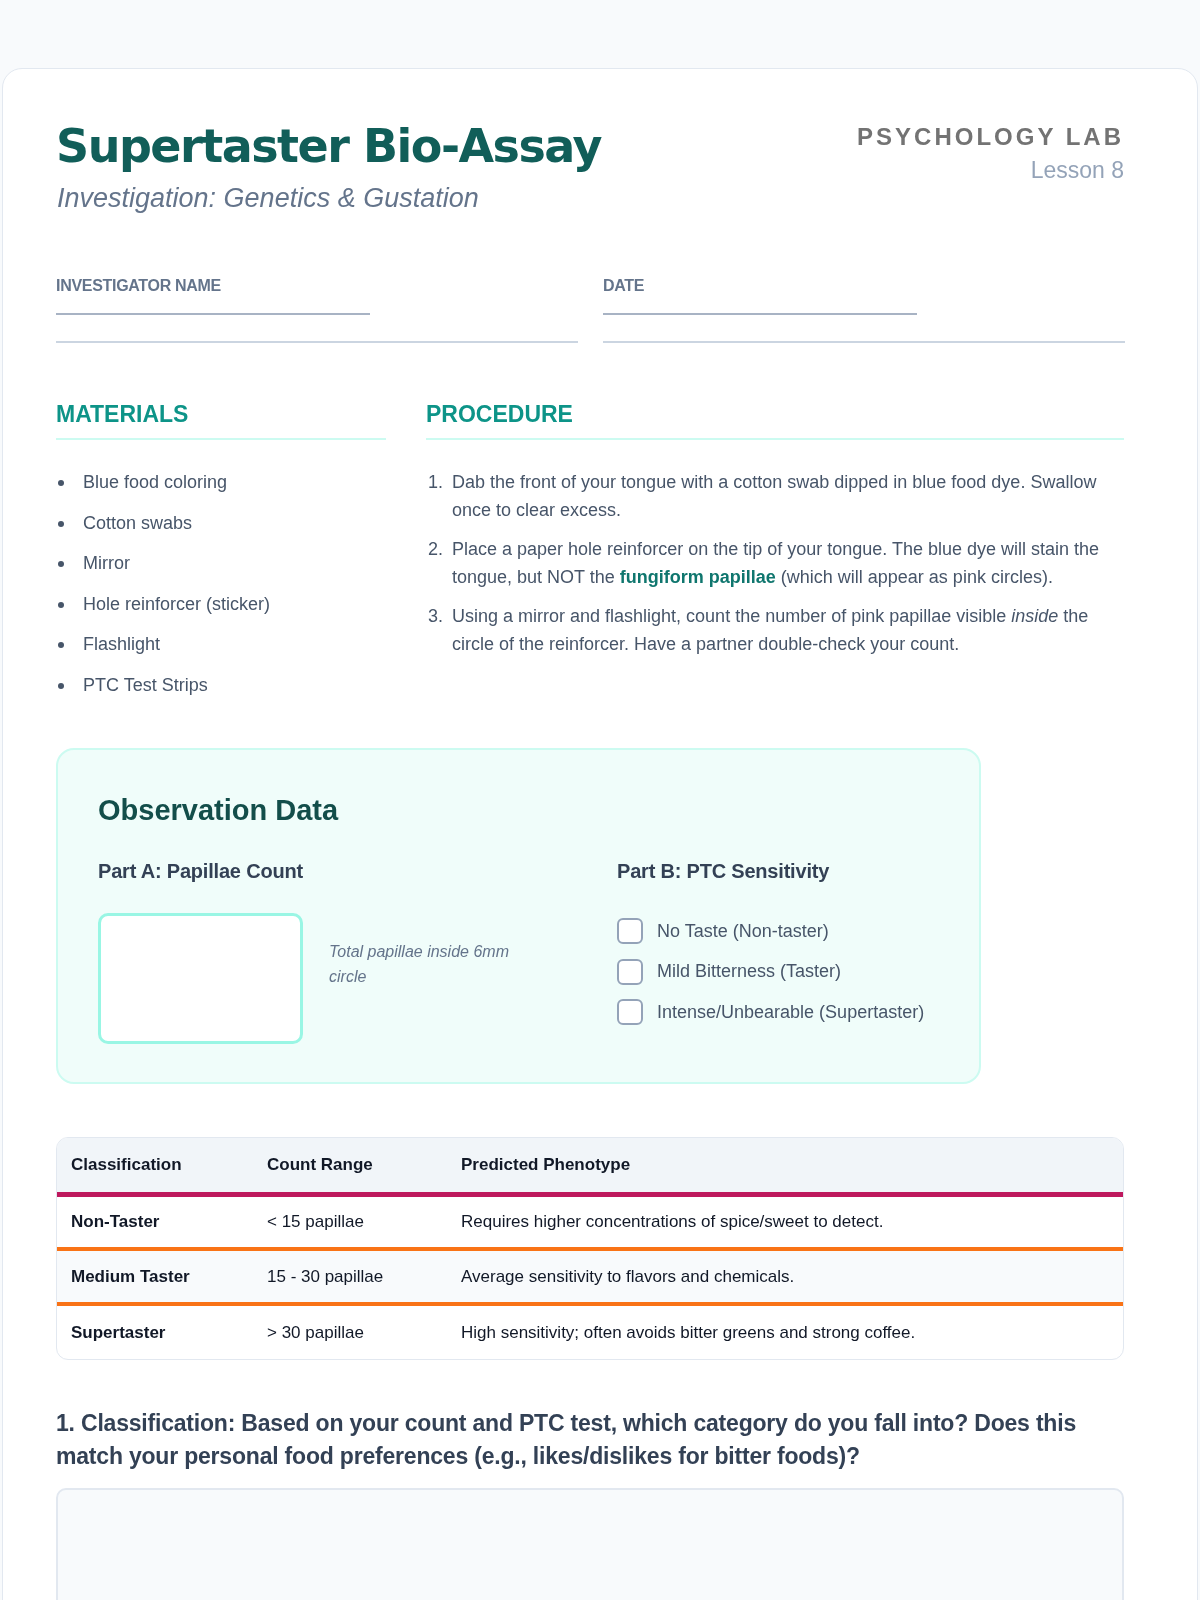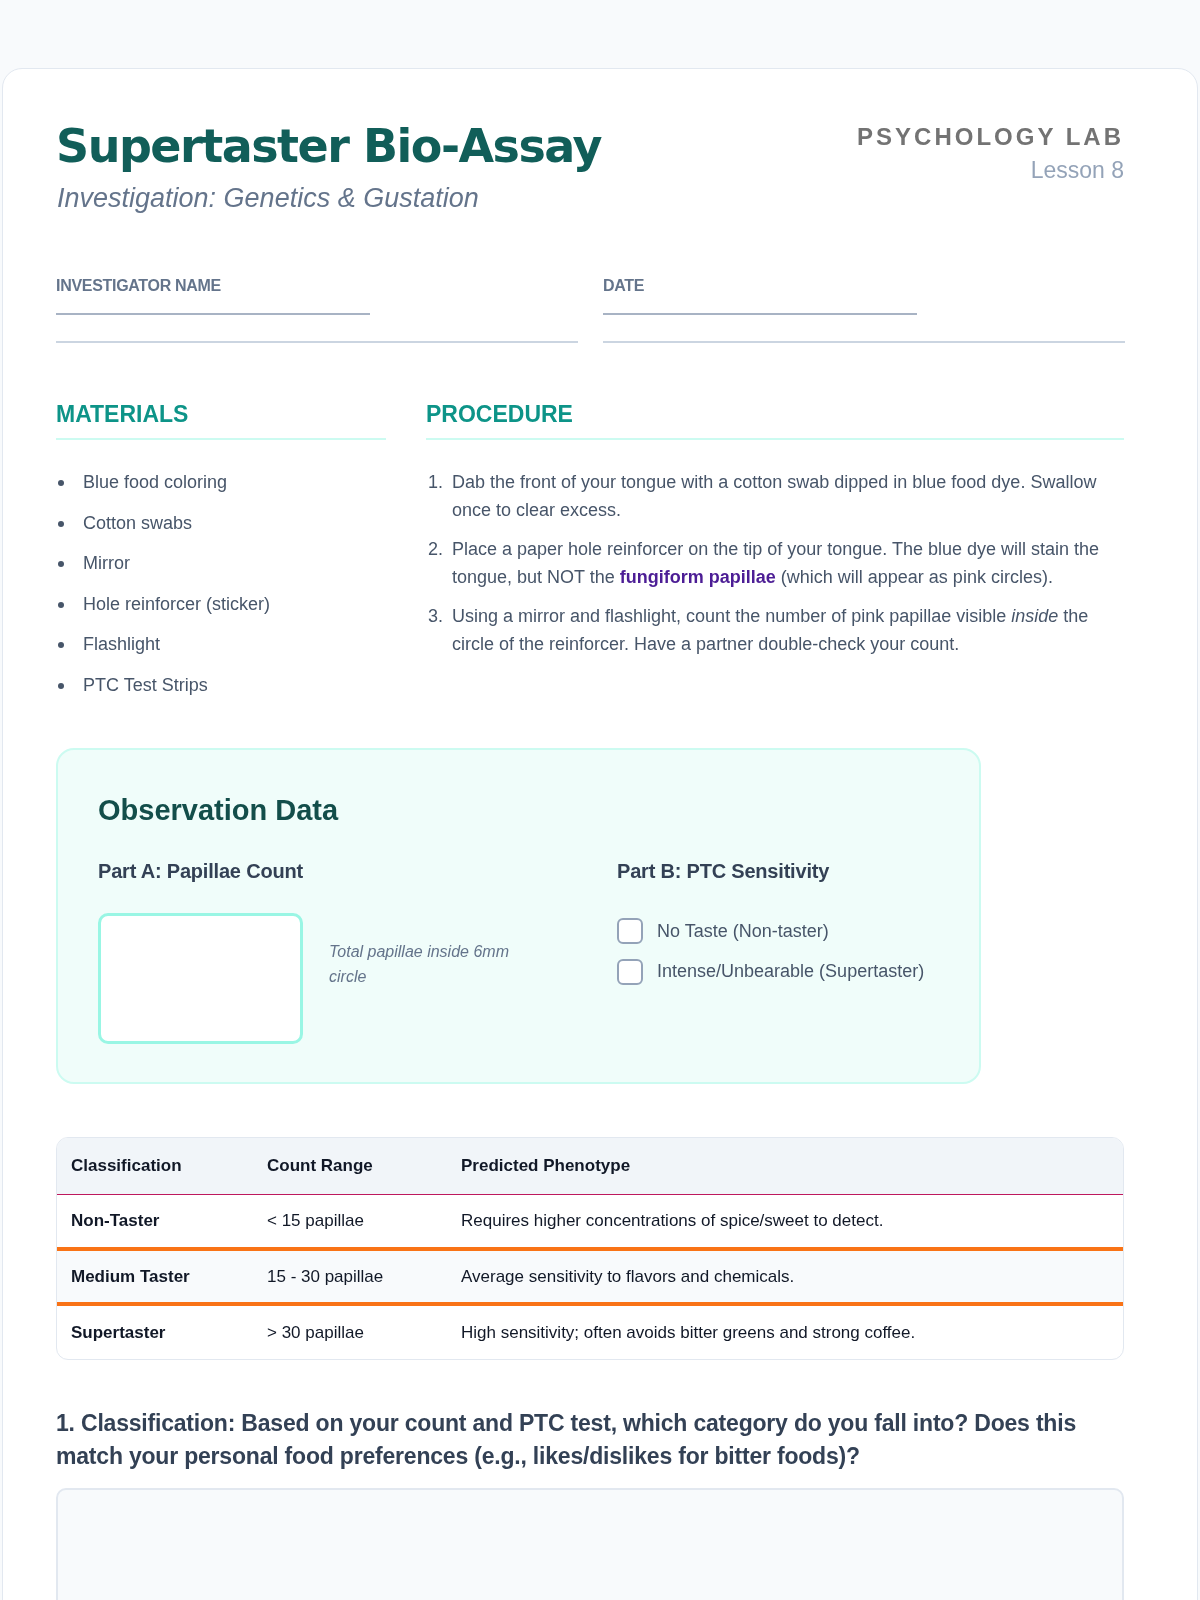--- a/index.html
+++ b/index.html
@@ -82,21 +82,21 @@
   .procedure {
     position: absolute; left: 372px; top: 400px; width: 700px;
     list-style: none;
   }
   .procedure li {
     position: relative; padding-left: 24px;
     font-size: 18px; color: #475569; line-height: 27.5px;
     margin-bottom: 12px;
   }
   .procedure li .num { position: absolute; left: 0; top: 0; }
-  .procedure b { color: #4c1d95; }
+  .procedure b { color: #0f766e; }
 
   
   .obs {
     position: absolute; left: 0; top: 679px; width: 925px; height: 336px;
     background: #f0fdfa; border: 2px solid #ccfbf1; border-radius: 18px;
   }
   .obs-title {
     position: absolute; left: 40px; top: 44px;
     font-weight: bold; font-size: 29px; color: #134e4a; white-space: nowrap;
   }
@@ -129,21 +129,21 @@
   
   .tbl-wrap {
     position: absolute; left: 0; top: 1068px; width: 1068px;
     border: 1px solid #e2e8f0; border-radius: 12px; overflow: hidden;
   }
   table { width: 100%; border-collapse: collapse; }
   th, td {
     text-align: left; font-size: 17px; height: 55px;
     padding: 0 14px; color: #111827;
   }
-  th { background: #f1f5f9; font-weight: bold; border-bottom: 1px solid #be185d; height: 56px; }
+  th { background: #f1f5f9; font-weight: bold; border-bottom: 5px solid #be185d; height: 56px; }
   td { border-bottom: 4px solid #f97316; }
   tr:last-child td { border-bottom: none; }
   tbody tr:nth-child(2) td { background: #f8fafc; }
   td.cls { font-weight: bold; }
   col.c1 { width: 196px; }
   col.c2 { width: 194px; }
 
   
   .question {
     position: absolute; left: 0; top: 1338px; width: 1068px;
@@ -211,20 +211,24 @@
       <div class="count-hint">Total papillae inside 6mm circle</div>
 
       <div class="part-title part-b">Part B: PTC Sensitivity</div>
       <div class="ptc-list">
         <div class="ptc-item">
           <span class="checkbox"></span>
           <span class="ptc-label">No Taste (Non-taster)</span>
         </div>
         <div class="ptc-item">
           <span class="checkbox"></span>
+          <span class="ptc-label">Mild Bitterness (Taster)</span>
+        </div>
+        <div class="ptc-item">
+          <span class="checkbox"></span>
           <span class="ptc-label">Intense/Unbearable (Supertaster)</span>
         </div>
       </div>
     </section>
 
     <div class="tbl-wrap">
       <table>
         <colgroup>
             <col class="c1">
             <col class="c2">

